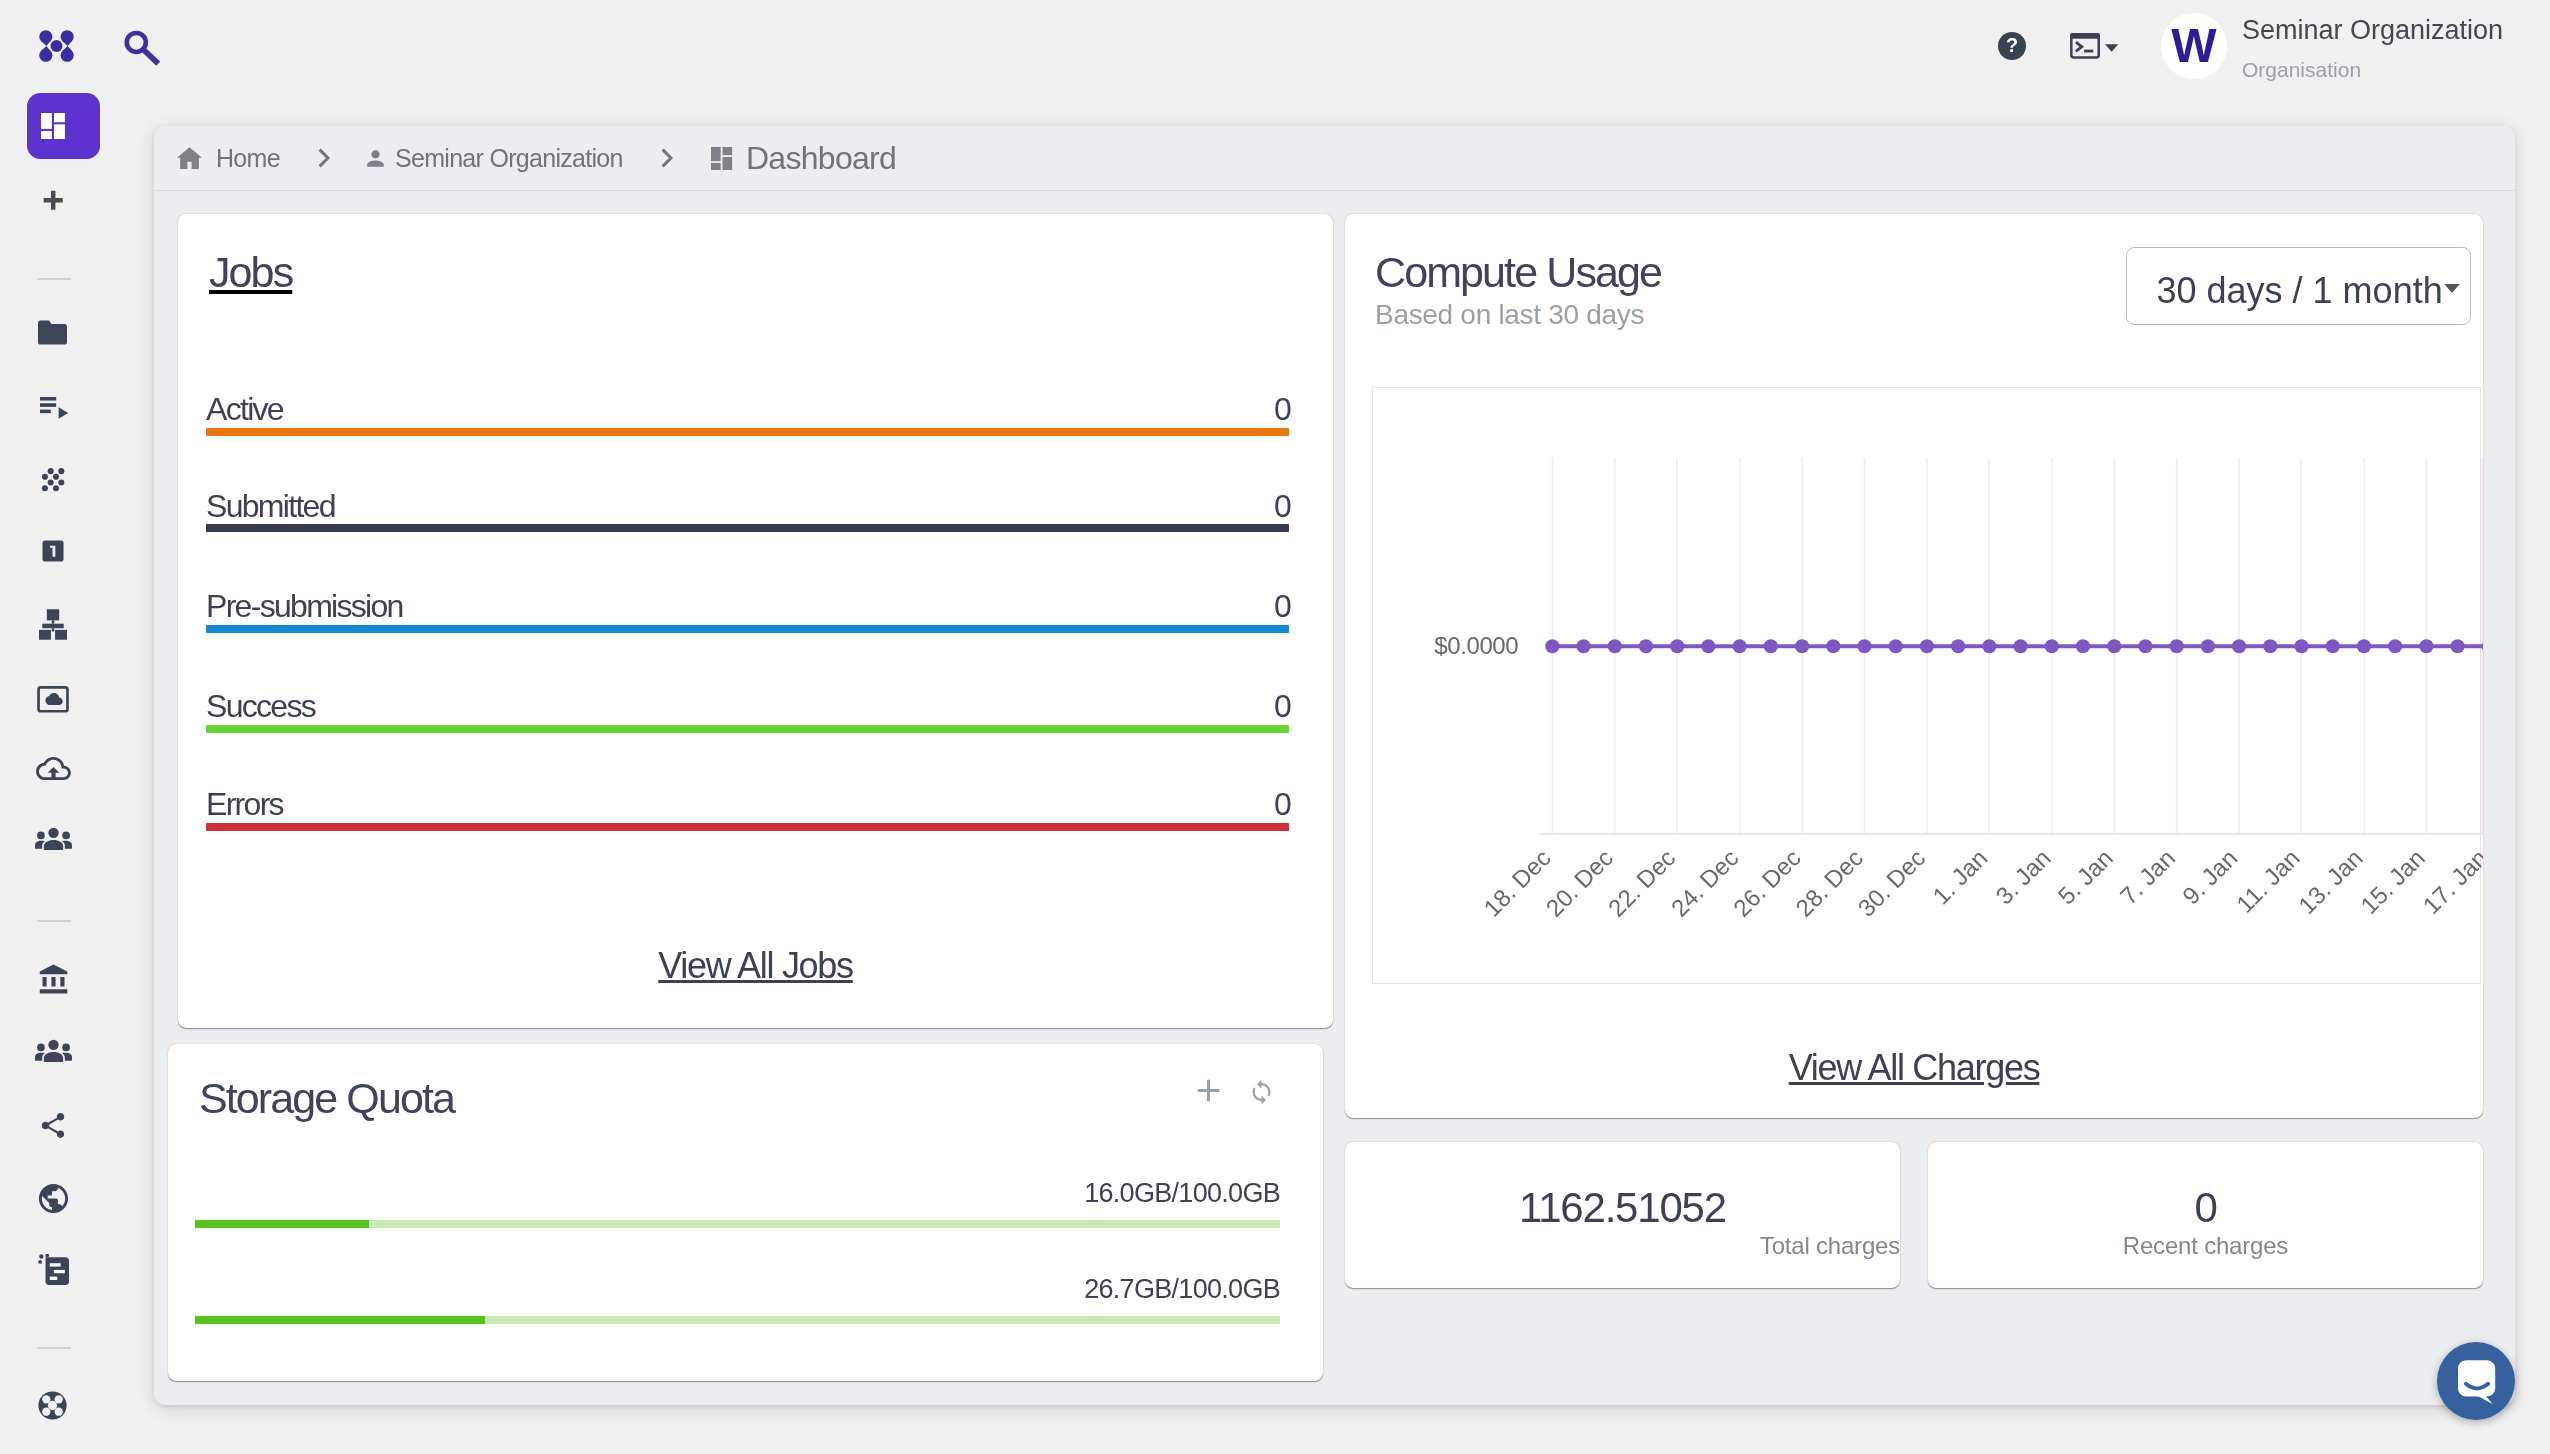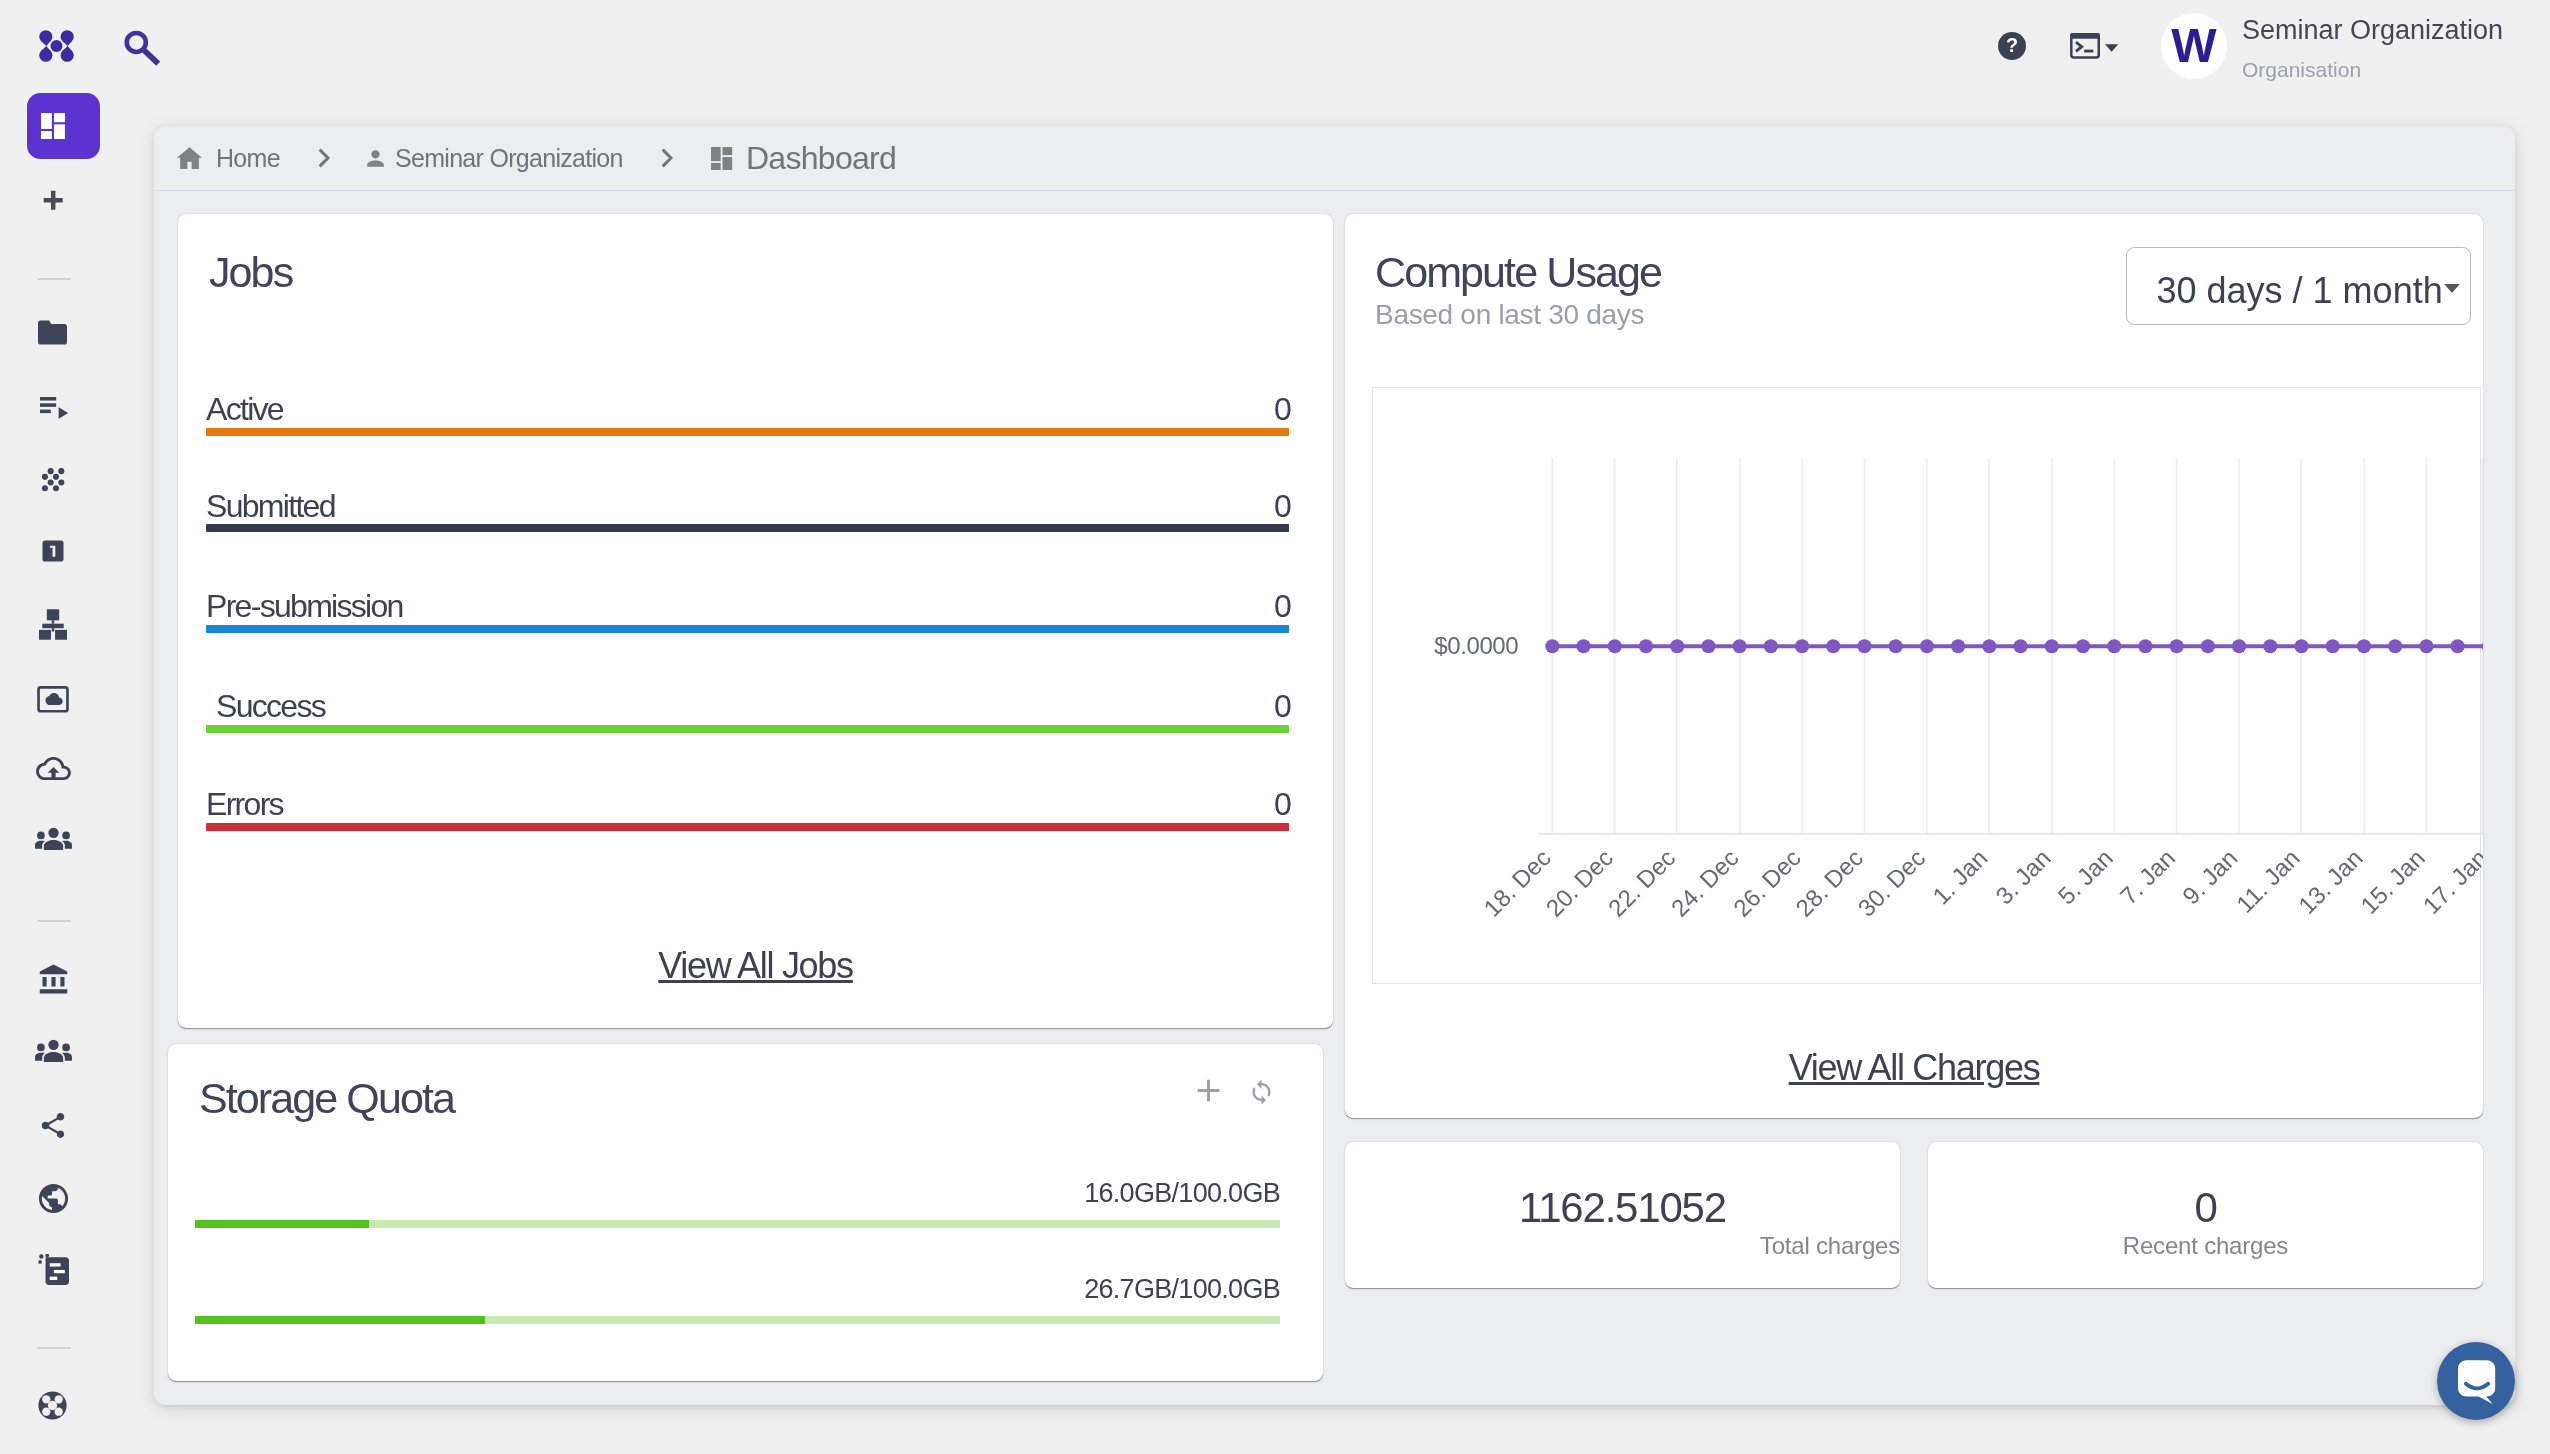--- a/index.html
+++ b/index.html
@@ -218,33 +218,33 @@
         <rect x="0" y="21.5" width="13" height="9.5"></rect>
         <rect x="15.5" y="0" width="13" height="11"></rect>
         <rect x="15.5" y="13.5" width="13" height="17.5"></rect>
       </g>
     </svg>
     <span style="margin-left:11.6px;font-size:32px;letter-spacing:-0.7px;color:#73737c;">Dashboard</span>
   </div>
 </div>
 
 <div class="card" style="left:178px;top:214px;width:1155px;height:814px;">
-  <div style="padding:37px 0 0 31px;">
+  <div style="padding:37px 0 0 31px;text-decoration:underline;">
     <div class="ctitle">Jobs</div>
   </div>
   <div class="abs rowlabel" style="left:28px;top:179px;">Active</div>
   <div class="abs rowlabel" style="right:43px;top:179px;">0</div>
   <div class="bar" style="top:214px;background:#e8780e;"></div>
   <div class="abs rowlabel" style="left:28px;top:276px;">Submitted</div>
   <div class="abs rowlabel" style="right:43px;top:276px;">0</div>
   <div class="bar" style="top:310px;background:#343a50;"></div>
   <div class="abs rowlabel" style="left:28px;top:376px;">Pre-submission</div>
   <div class="abs rowlabel" style="right:43px;top:376px;">0</div>
   <div class="bar" style="top:411px;background:#1588d1;"></div>
-  <div class="abs rowlabel" style="left:28px;top:476px;margin-left:10px;">Success</div>
+  <div class="abs rowlabel" style="left:28px;top:476px;">Success</div>
   <div class="abs rowlabel" style="right:43px;top:476px;">0</div>
   <div class="bar" style="top:511px;background:#68d335;"></div>
   <div class="abs rowlabel" style="left:28px;top:574px;">Errors</div>
   <div class="abs rowlabel" style="right:43px;top:574px;">0</div>
   <div class="bar" style="top:609px;background:#cc3036;"></div>
   <div class="viewall" style="top:731px;"><span>View All Jobs</span></div>
 </div>
 
 <div class="card" style="left:168px;top:1044px;width:1155px;height:337px;">
   <div class="ctitle" style="padding:33px 0 0 31px;">Storage Quota</div>

